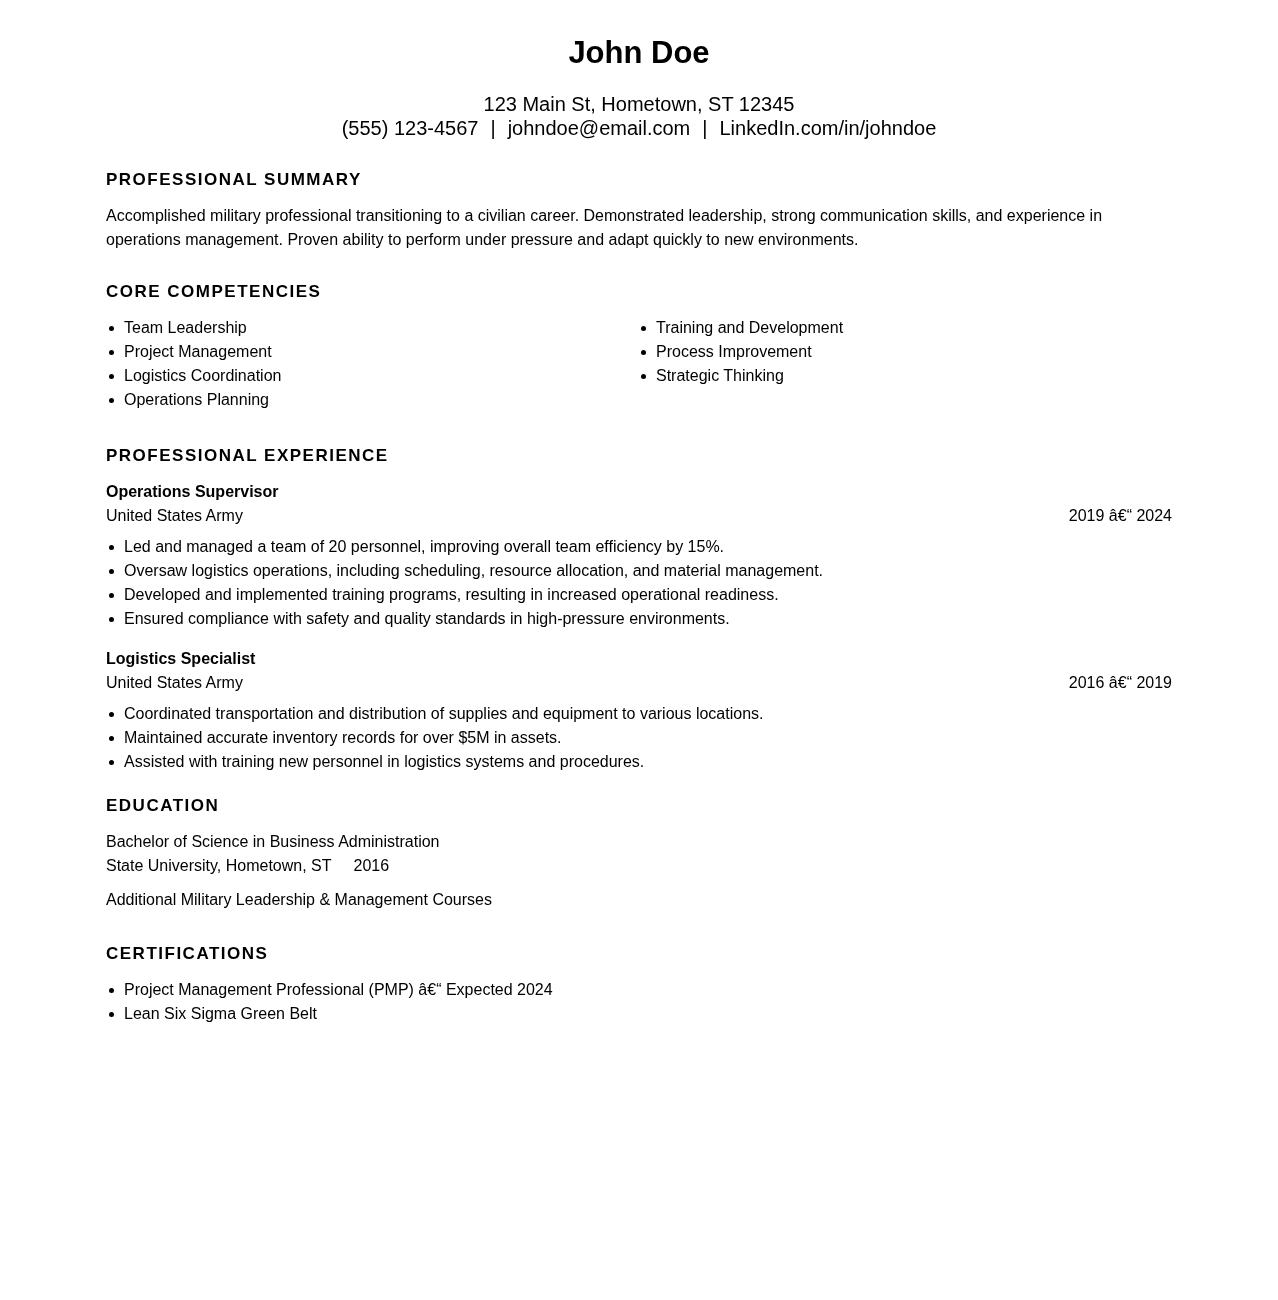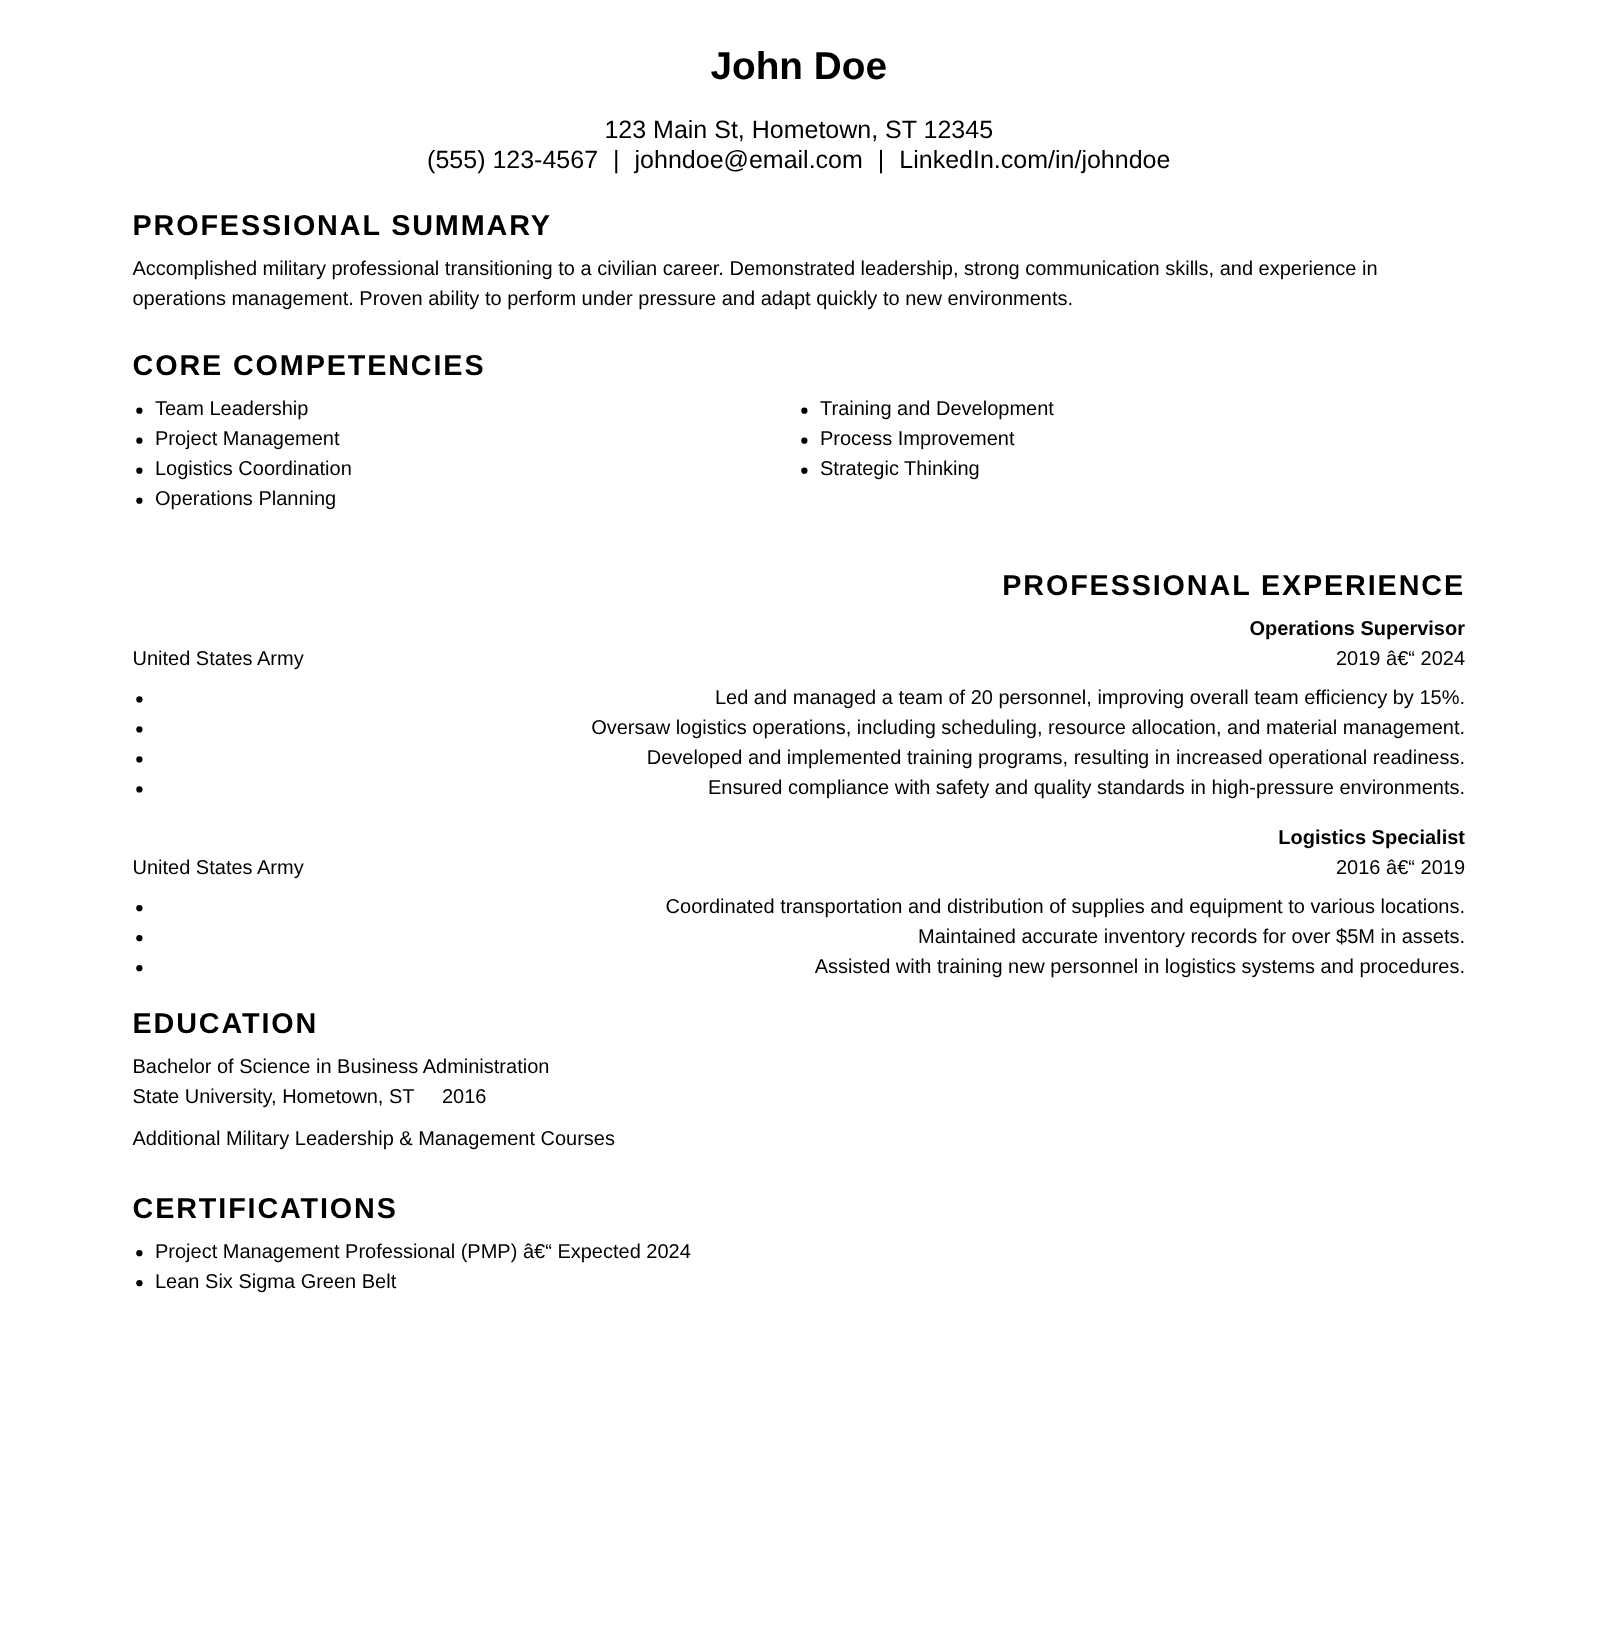--- a/index.html
+++ b/index.html
@@ -35,21 +35,21 @@
       line-height: 24px;
     }
     .contact-line .sep {
       display: inline-block;
       margin: 0 12px;
     }
     .section {
       margin-top: 28px;
     }
     .section-title {
-      font-size: 23px;
+      font-size: 17px;
       font-weight: bold;
       letter-spacing: 1.5px;
       line-height: 24px;
       margin: 0 0 12px 0;
     }
     .summary-text {
       margin: 0;
     }
     .competencies {
       display: flex;
@@ -96,21 +96,21 @@
     .edu-line {
       line-height: 24px;
     }
     .edu-year {
       display: inline-block;
       margin-left: 22px;
     }
     .edu-extra {
       margin-top: 10px;
     }
-    #sec-experience { margin-top: 44px; text-align: right; }
+    #sec-experience { margin-top: 32px; }
     #sec-education { margin-top: 20px; }
     #sec-certifications { margin-top: 30px; }
   </style>
 </head>
 <body>
 
 <div class="page">
 
   <div class="header">
     <h1 class="name">John Doe</h1>

